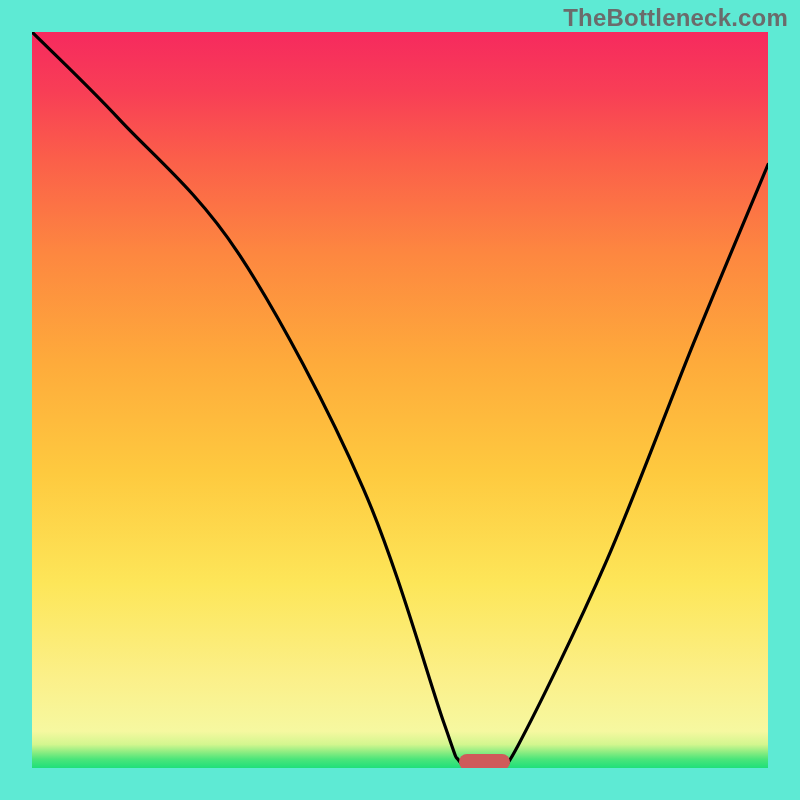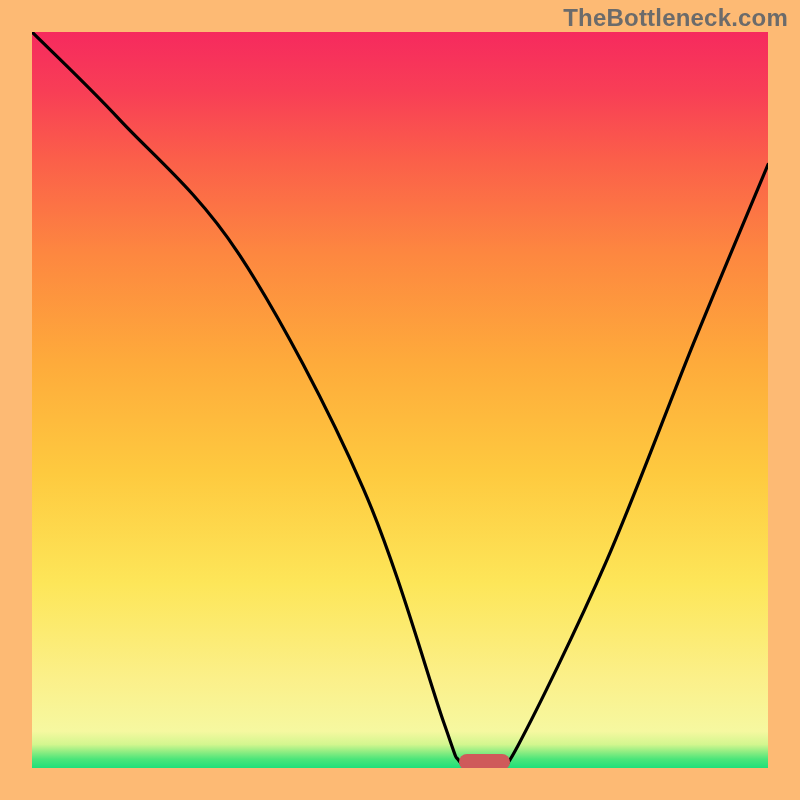--- a/index.html
+++ b/index.html
@@ -7,21 +7,21 @@
     padding: 0;
     width: 800px;
     height: 800px;
     background: #000;
     overflow: hidden;
     font-family: Arial, Helvetica, sans-serif;
   }
   .frame {
     position: absolute;
     inset: 0;
-    background: #fdba74;
+    background: #5eead4;
     padding-left: 47px;
   }
   .watermark {
     position: absolute;
     top: 4px;
     right: 12px;
     color: #6b6b6b;
     font-size: 24px;
     font-weight: 600;
     letter-spacing: 0.2px;

